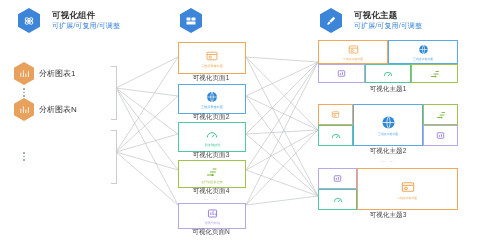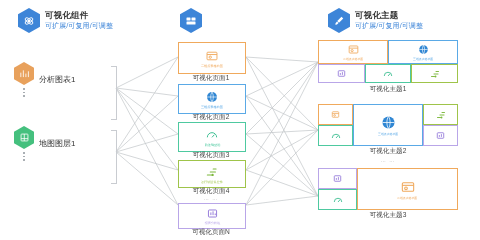--- a/index.html
+++ b/index.html
@@ -8,35 +8,35 @@
     background:#ffffff;
     font-family:"Liberation Sans","DejaVu Sans",sans-serif;
     overflow:hidden;position:relative;
   }
   .stage{position:absolute;inset:0;}
 
   
   .wires{position:absolute;left:0;top:0;width:480px;height:240px;z-index:1;}
 
   
-  .col-head{position:absolute;display:flex;align-items:center;gap:5px;z-index:4;}
+  .col-head{position:absolute;display:flex;align-items:center;gap:12px;z-index:4;}
   .hex{
     width:22px;height:25px;position:relative;flex:0 0 auto;
     display:flex;align-items:center;justify-content:center;
     clip-path:polygon(50% 0%,100% 25%,100% 75%,50% 100%,0% 75%,0% 25%);
   }
   .hex.blue{background:#3d85d8;}
   .hex svg{display:block;}
   .head-txt{line-height:1.15;}
   .head-title{font-size:8.5px;font-weight:bold;color:#333;letter-spacing:.2px;}
   .head-sub{font-size:7px;color:#3d85d8;margin-top:1px;letter-spacing:.1px;}
 
   
   .leftcol{position:absolute;left:0;top:0;width:120px;height:240px;z-index:3;}
-  .leaf{position:absolute;display:flex;align-items:flex-end;gap:5px;}
+  .leaf{position:absolute;display:flex;align-items:center;gap:5px;}
   .hex-sm{
     width:20px;height:23px;position:relative;flex:0 0 auto;
     display:flex;align-items:center;justify-content:center;
     clip-path:polygon(50% 0%,100% 25%,100% 75%,50% 100%,0% 75%,0% 25%);
   }
   .hex-sm.orange{background:#e8a15c;}
   .hex-sm.green{background:#45c07e;}
   .leaf-label{font-size:8px;color:#333;white-space:nowrap;}
   .vdots{position:absolute;display:flex;flex-direction:column;gap:2px;align-items:center;}
   .vdots i{width:1.5px;height:1.5px;background:#9aa0a6;border-radius:50%;display:block;}
@@ -125,33 +125,34 @@
       </div>
       <span class="leaf-label">分析图表1</span>
     </div>
 
     <div class="vdots" style="left:23px;top:88px;">
       <i></i>
         <i></i>
         <i></i>
     </div>
 
+    <div class="leaf" style="left:14px;top:98px;">
+      <div class="hex-sm orange">
+        <svg width="11" height="11" viewBox="0 0 24 24" stroke="#fff" stroke-width="1.8" fill="none" stroke-linecap="round">
+          <path d="M4 19V11"></path>
+            <path d="M9.5 19V6"></path>
+            <path d="M15 19V13"></path>
+            <path d="M20.5 19V8"></path>
+        </svg>
+      </div>
+      <span class="leaf-label">分析图表N</span>
+    </div>
 
     <div class="bracket" style="left:111px;top:66px;height:52px;"></div>
 
-    <div class="leaf" style="left:14px;top:126px;">
-      <div class="hex-sm green">
-        <svg width="11" height="11" viewBox="0 0 24 24" stroke="#fff" stroke-width="1.8" fill="none">
-          <rect x="4.5" y="4.5" width="15" height="15" rx="1.5"></rect>
-          <path d="M4.5 14.5h15"></path>
-            <path d="M11.5 4.5v15"></path>
-        </svg>
-      </div>
-      <span class="leaf-label">地图图层1</span>
-    </div>
 
     <div class="vdots" style="left:23px;top:152px;">
       <i></i>
         <i></i>
         <i></i>
     </div>
 
 
     <div class="bracket" style="left:111px;top:130px;height:52px;"></div>
   </div>
@@ -212,21 +213,21 @@
     <div class="page-card" style="top:203px;height:24px;border-color:#b9a6e8;">
       <svg width="13" height="13" viewBox="0 0 24 24" fill="none" stroke="#8f73d8" stroke-width="1.7">
         <rect x="4.5" y="5.5" width="15" height="13" rx="1.5"></rect>
         <path d="M9 15V10M13 15V8M17 15v-3"></path>
       </svg>
       <span class="mini-txt" style="color:#b9a6e8;">报表分析组</span>
     </div>
     <div class="card-cap" style="top:228px;">可视化页面N</div>
   </div>
 
-  <div class="col-head" style="left:328px;top:8px;">
+  <div class="col-head" style="left:320px;top:8px;">
     <div class="hex blue">
       <svg width="12" height="12" viewBox="0 0 24 24" fill="#fff">
         <path d="M17 3.5l3.5 3.5-8.5 8.5-3.5-3.5z"></path>
         <path d="M8 13l3 3-2.5 2.5c-1.5 1.5-4 1-4.5-.5.8-.3 1.3-1 1.5-2z"></path>
       </svg>
     </div>
     <div class="head-txt">
       <div class="head-title">可视化主题</div>
       <div class="head-sub">可扩展/可复用/可调整</div>
     </div>

